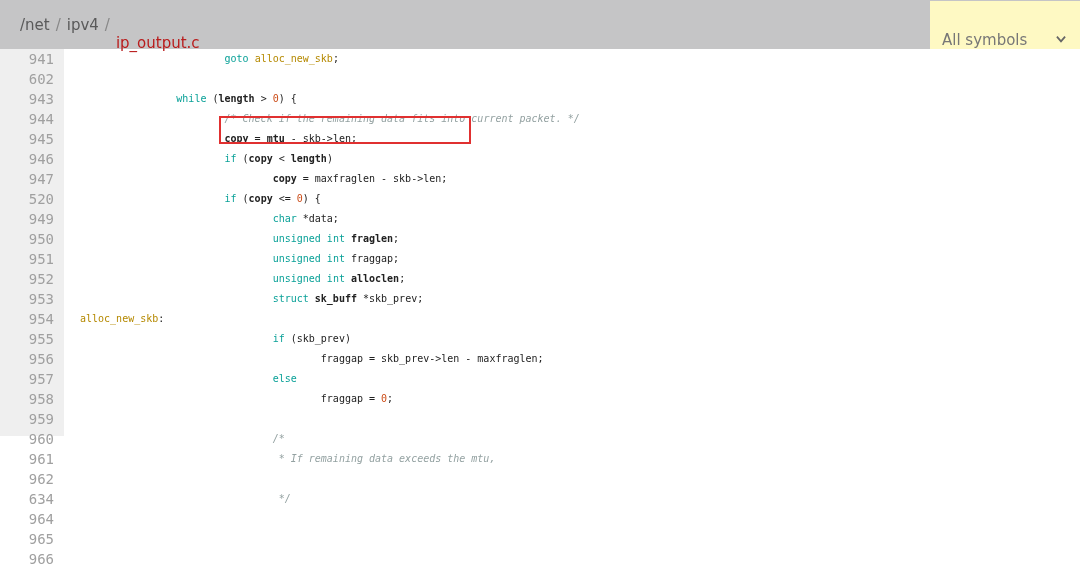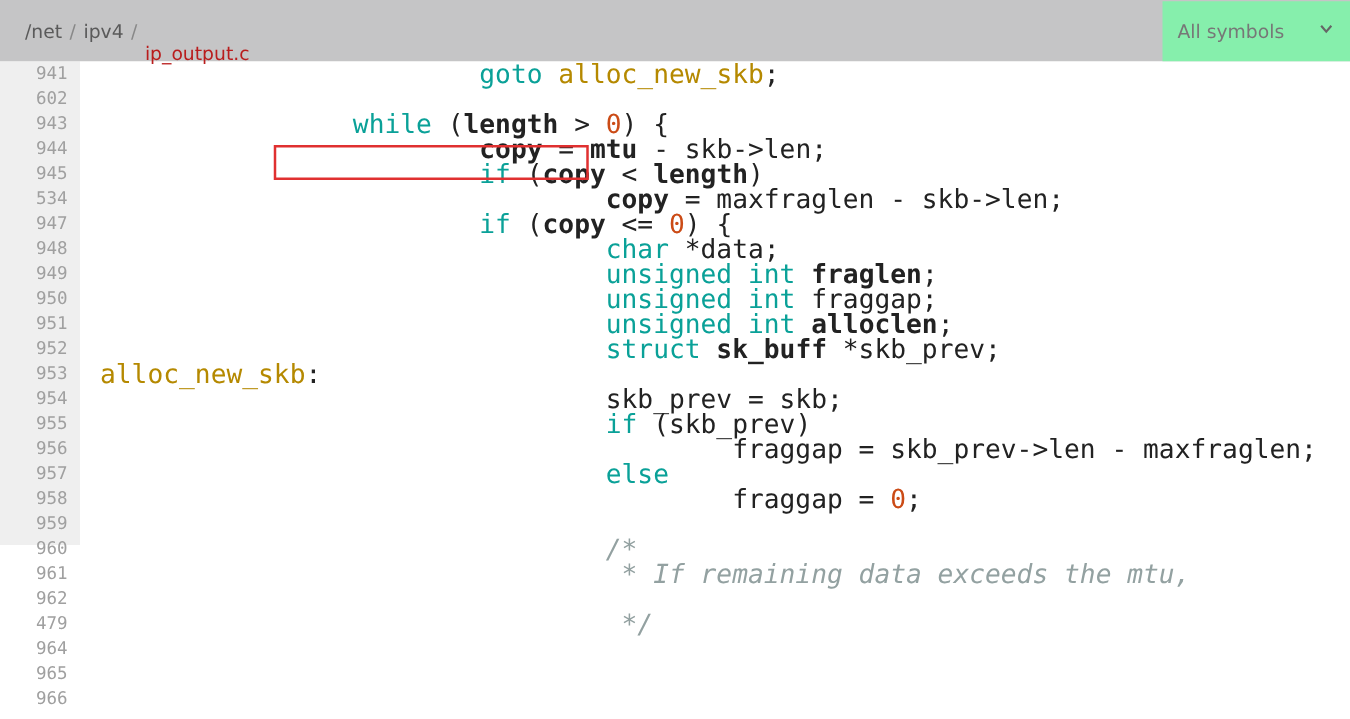--- a/index.html
+++ b/index.html
@@ -39,23 +39,23 @@
   .breadcrumb .sep {
     margin: 0 6px;
     color: #888;
   }
   .symbols-dropdown {
     position: absolute;
     right: 0;
     top: 0;
     bottom: 0;
     width: 150px;
-    background: #86efac;
+    background: #fef9c3;
     display: flex;
-    align-items: center;
+    align-items: flex-end;
     justify-content: space-between;
     padding: 0 12px;
     color: #777;
     font-size: 15px;
     box-sizing: border-box;
   }
   .symbols-dropdown .chev {
     font-size: 14px;
     color: #888;
   }
@@ -76,21 +76,21 @@
     line-height: 20px;
     user-select: none;
   }
   .gutter div {
     height: 20px;
   }
   .code {
     position: relative;
     padding-left: 16px;
     line-height: 20px;
-    font-size: 21px;
+    font-size: 10px;
   }
   .code pre {
     margin: 0;
     font-family: inherit;
     font-size: inherit;
     line-height: 20px;
   }
   .line {
     height: 20px;
     white-space: pre;
@@ -129,58 +129,58 @@
   </div>
 </div>
 
 <div class="code-area">
   <div class="gutter" id="gutter">
       <div>941</div>
       <div>602</div>
       <div>943</div>
       <div>944</div>
       <div>945</div>
-      <div>534</div>
+      <div>946</div>
       <div>947</div>
-      <div>948</div>
+      <div>520</div>
       <div>949</div>
       <div>950</div>
       <div>951</div>
       <div>952</div>
       <div>953</div>
       <div>954</div>
       <div>955</div>
       <div>956</div>
       <div>957</div>
       <div>958</div>
       <div>959</div>
       <div>960</div>
       <div>961</div>
       <div>962</div>
-      <div>479</div>
+      <div>634</div>
       <div>964</div>
       <div>965</div>
       <div>966</div>
     </div>
   <div class="code" id="code">
     <div class="hlbox" id="hlbox" style="left: 155px; top: 67px; width: 248px; height: 24px;"></div>
   <pre class="line"><span>                        </span><span class="kw">goto</span><span> </span><span class="lbl">alloc_new_skb</span><span>;</span></pre>
       <pre class="line"><span></span></pre>
       <pre class="line"><span>                </span><span class="kw">while</span><span> (</span><span class="nm">length</span><span> &gt; </span><span class="num">0</span><span>) {</span></pre>
+      <pre class="line"><span>                        </span><span class="cmt">/* Check if the remaining data fits into current packet. */</span></pre>
       <pre class="line"><span>                        </span><span class="nm">copy</span><span> = </span><span class="nm">mtu</span><span> - skb-&gt;len;</span></pre>
       <pre class="line"><span>                        </span><span class="kw">if</span><span> (</span><span class="nm">copy</span><span> &lt; </span><span class="nm">length</span><span>)</span></pre>
       <pre class="line"><span>                                </span><span class="nm">copy</span><span> = maxfraglen - skb-&gt;len;</span></pre>
       <pre class="line"><span>                        </span><span class="kw">if</span><span> (</span><span class="nm">copy</span><span> &lt;= </span><span class="num">0</span><span>) {</span></pre>
       <pre class="line"><span>                                </span><span class="kw">char</span><span> *data;</span></pre>
       <pre class="line"><span>                                </span><span class="kw">unsigned</span><span> </span><span class="kw">int</span><span> </span><span class="nm">fraglen</span><span>;</span></pre>
       <pre class="line"><span>                                </span><span class="kw">unsigned</span><span> </span><span class="kw">int</span><span> fraggap;</span></pre>
       <pre class="line"><span>                                </span><span class="kw">unsigned</span><span> </span><span class="kw">int</span><span> </span><span class="nm">alloclen</span><span>;</span></pre>
       <pre class="line"><span>                                </span><span class="kw">struct</span><span> </span><span class="nm">sk_buff</span><span> *skb_prev;</span></pre>
       <pre class="line"><span class="lbl">alloc_new_skb</span><span>:</span></pre>
-      <pre class="line"><span>                                skb_prev = skb;</span></pre>
       <pre class="line"><span>                                </span><span class="kw">if</span><span> (skb_prev)</span></pre>
       <pre class="line"><span>                                        fraggap = skb_prev-&gt;len - maxfraglen;</span></pre>
       <pre class="line"><span>                                </span><span class="kw">else</span></pre>
       <pre class="line"><span>                                        fraggap = </span><span class="num">0</span><span>;</span></pre>
       <pre class="line"><span></span></pre>
       <pre class="line"><span>                                </span><span class="cmt">/*</span></pre>
       <pre class="line"><span>                                </span><span class="cmt"> * If remaining data exceeds the mtu,</span></pre>
       <pre class="line"><span>                                </span></pre>
       <pre class="line"><span>                                </span><span class="cmt"> */</span></pre>
     </div>

